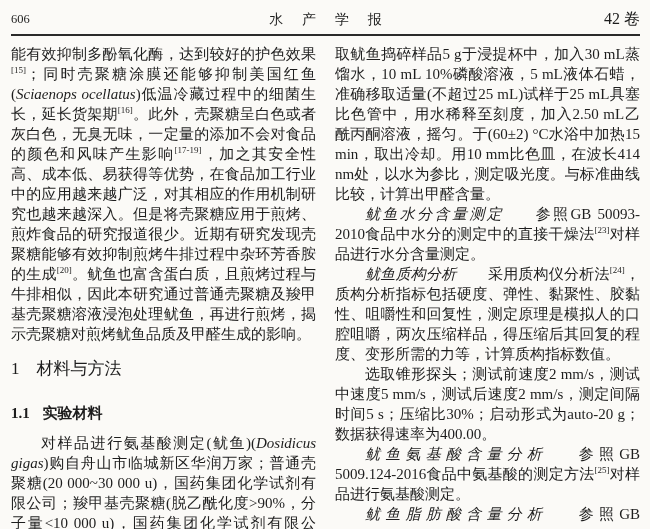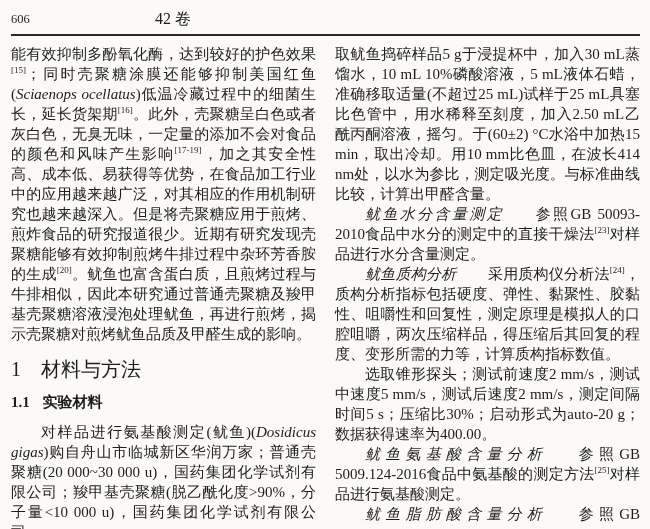--- a/index.html
+++ b/index.html
@@ -16,33 +16,34 @@
   .header{display:flex;align-items:center;font-size:12.5px;}
   .header .pageno{width:90px;}
   .header .jtitle{flex:1;text-align:center;font-size:14px;letter-spacing:0.55em;text-indent:0.55em;}
   .header .vol{width:90px;text-align:right;font-size:16px;}
   .rule{border-bottom:2px solid #2a2a2a;margin-top:4px;}
   .cols{display:flex;gap:19px;margin-top:8px;}
   .col{width:305px;font-size:15px;line-height:20px;text-align:justify;}
   p.para{margin:0;}
   p.indent{text-indent:2em;}
   sup.ref{font-size:9px;line-height:0;vertical-align:super;letter-spacing:0;}
-  .sec1{font-size:20px;line-height:22px;margin:14px 0 12px;font-weight:normal;}
+  .sec1{font-size:17px;line-height:22px;margin:14px 0 23px;font-weight:normal;}
   .sec1 .num{margin-right:1.0em;}
   .sec2{font-size:15px;line-height:20px;margin:12px 0 10px;font-weight:bold;}
   .sec2 .num{margin-right:0.85em;font-family:Liberation Serif, serif;}
   .runin{font-weight:normal;font-style:italic;margin-right:2.1em;}
   i.lat{font-style:italic;}
 </style>
 </head>
 <body>
 
 <div class="page">
   <div class="header">
     <span class="pageno">606</span>
+    <span class="jtitle">水 产 学 报</span>
     <span class="vol">42 卷</span>
   </div>
   <div class="rule"></div>
   <div class="cols">
     <div class="col" id="col-left">
         <p class="para"><span>能有效抑制多酚氧化酶，达到较好的护色效果</span><sup class="ref">[15]</sup><span>；同时壳聚糖涂膜还能够抑制美国红鱼(</span><i class="lat">Sciaenops ocellatus</i><span>)低温冷藏过程中的细菌生长，延长货架期</span><sup class="ref">[16]</sup><span>。此外，壳聚糖呈白色或者灰白色，无臭无味，一定量的添加不会对食品的颜色和风味产生影响</span><sup class="ref">[17-19]</sup><span>，加之其安全性高、成本低、易获得等优势，在食品加工行业中的应用越来越广泛，对其相应的作用机制研究也越来越深入。但是将壳聚糖应用于煎烤、煎炸食品的研究报道很少。近期有研究发现壳聚糖能够有效抑制煎烤牛排过程中杂环芳香胺的生成</span><sup class="ref">[20]</sup><span>。鱿鱼也富含蛋白质，且煎烤过程与牛排相似，因此本研究通过普通壳聚糖及羧甲基壳聚糖溶液浸泡处理鱿鱼，再进行煎烤，揭示壳聚糖对煎烤鱿鱼品质及甲醛生成的影响。</span></p>
         <div class="sec1"><span class="num">1</span><span>材料与方法</span></div>
         <div class="sec2"><span class="num">1.1</span><span>实验材料</span></div>
         <p class="para indent"><span>对样品进行氨基酸测定(鱿鱼)(</span><i class="lat">Dosidicus gigas</i><span>)购自舟山市临城新区华润万家；普通壳聚糖(20 000~30 000 u)，国药集团化学试剂有限公司；羧甲基壳聚糖(脱乙酰化度&gt;90%，分子量&lt;10 000 u)，国药集团化学试剂有限公司。</span></p>
       </div>

